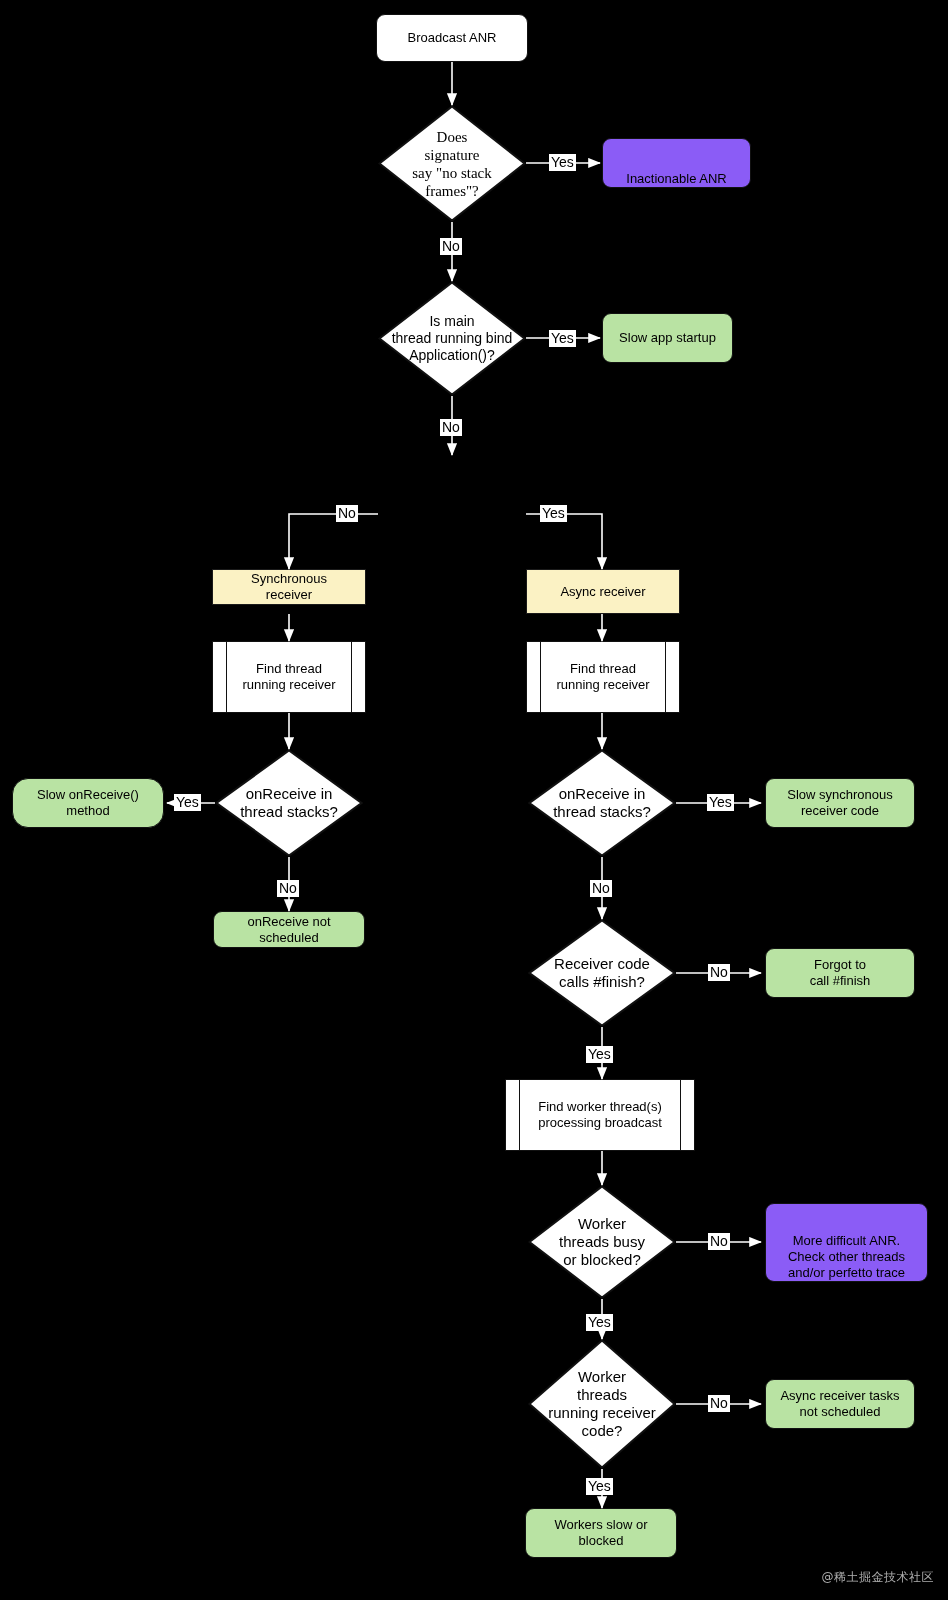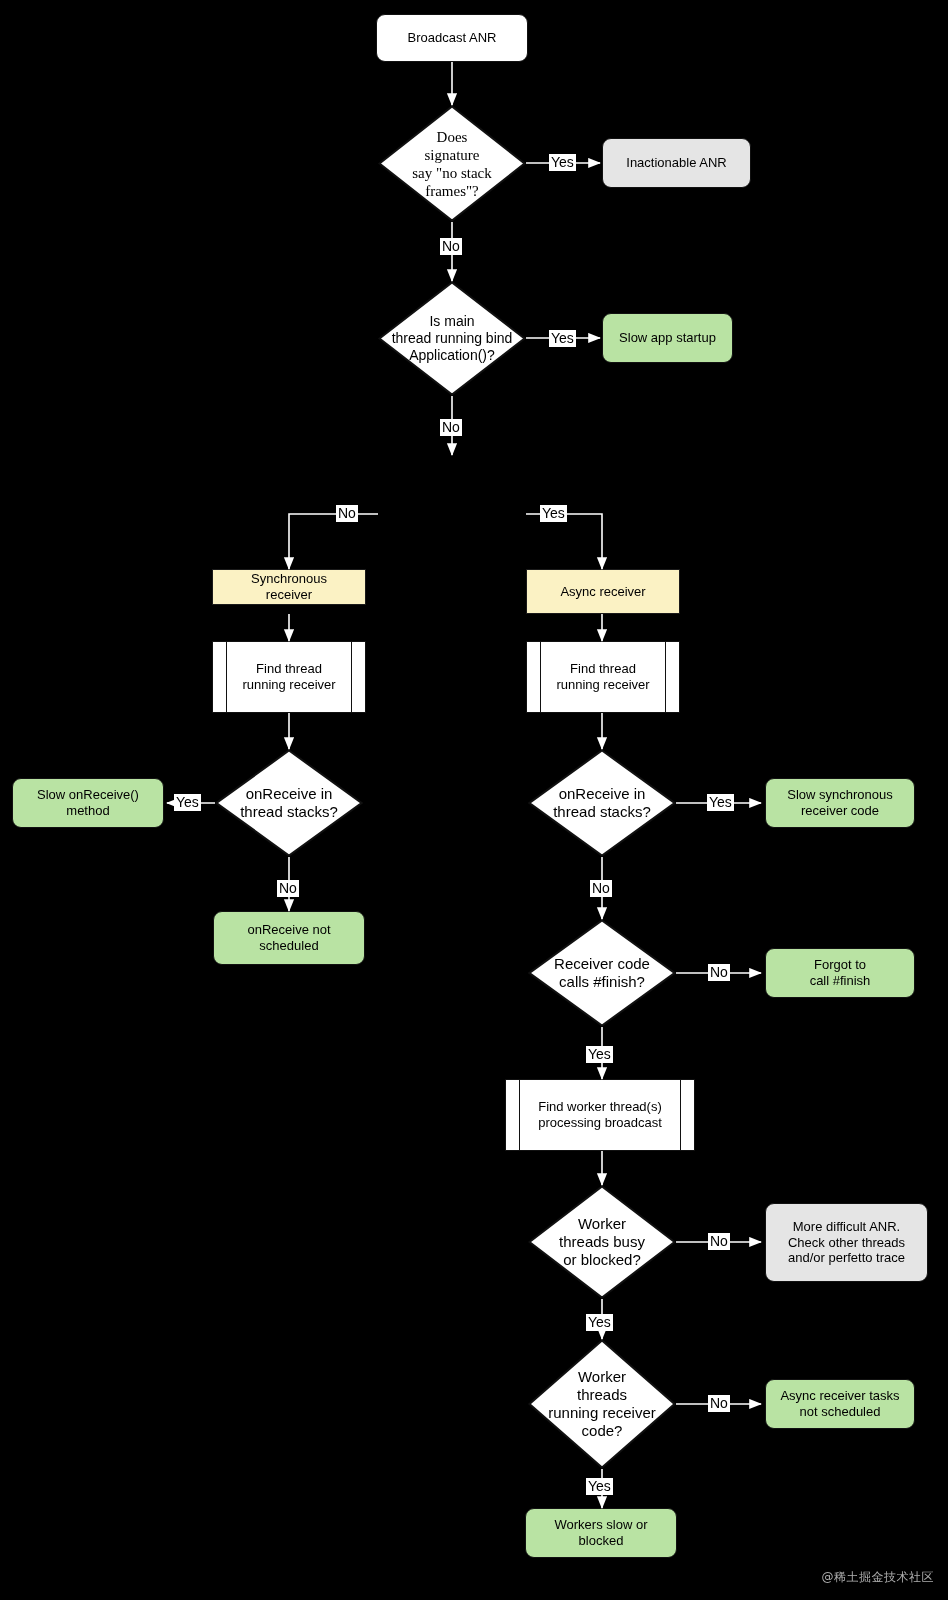--- a/index.html
+++ b/index.html
@@ -33,21 +33,21 @@
   }
   .node .lbl { display: block; padding: 0 6px; }
 
   
   .rounded {
     border: 1.4px solid #111111;
     border-radius: 9px;
     box-shadow: 3px 3px 0 0 rgba(0,0,0,0.55);
   }
   .white   { background: #ffffff; }
-  .pink    { background: #e5e5e5; }
+  .pink    { background: #8b5cf6; align-items: flex-end; }
   .green   { background: #b9e3a3; }
 
   
   .rect {
     border: 1.3px solid #1a1a1a;
     box-shadow: 3px 3px 0 0 rgba(0,0,0,0.55);
   }
   .yellow { background: #fbf2c4; }
 
   
@@ -243,26 +243,26 @@
   <div class="diamond" style="left:215px; top:749px; width:148px; height:108px;">
     <svg class="dshape" viewBox="0 0 148 108" preserveAspectRatio="none">
       <polygon points="74,1.5 146.5,54 74,106.5 1.5,54" fill="#ffffff" stroke="#111111" stroke-width="2"></polygon>
     </svg>
     <div class="dtext" style="white-space:pre-line;">onReceive in
 thread stacks?</div>
   </div>
   <div class="elabel" style="left:174px; top:794px;">Yes</div>
   <div class="elabel" style="left:277px; top:880px;">No</div>
 
-  <div class="node rounded green" style="left:12px; top:778px; width:152px; height:50px;">
+  <div class="node rounded green" style="left:12px; top:778px; width:152px; height:50px;border-radius:16px;">
     <span class="lbl" style="white-space:pre-line;">Slow onReceive()
 method</span>
   </div>
 
-  <div class="node rounded green" style="left:213px; top:911px; width:152px; height:54px;">
+  <div class="node rounded green" style="left:213px; top:911px; width:152px; height:37px;">
     <span class="lbl" style="white-space:pre-line;">onReceive not
 scheduled</span>
   </div>
 
   <div class="diamond" style="left:528px; top:749px; width:148px; height:108px;">
     <svg class="dshape" viewBox="0 0 148 108" preserveAspectRatio="none">
       <polygon points="74,1.5 146.5,54 74,106.5 1.5,54" fill="#ffffff" stroke="#111111" stroke-width="2"></polygon>
     </svg>
     <div class="dtext" style="white-space:pre-line;">onReceive in
 thread stacks?</div>

